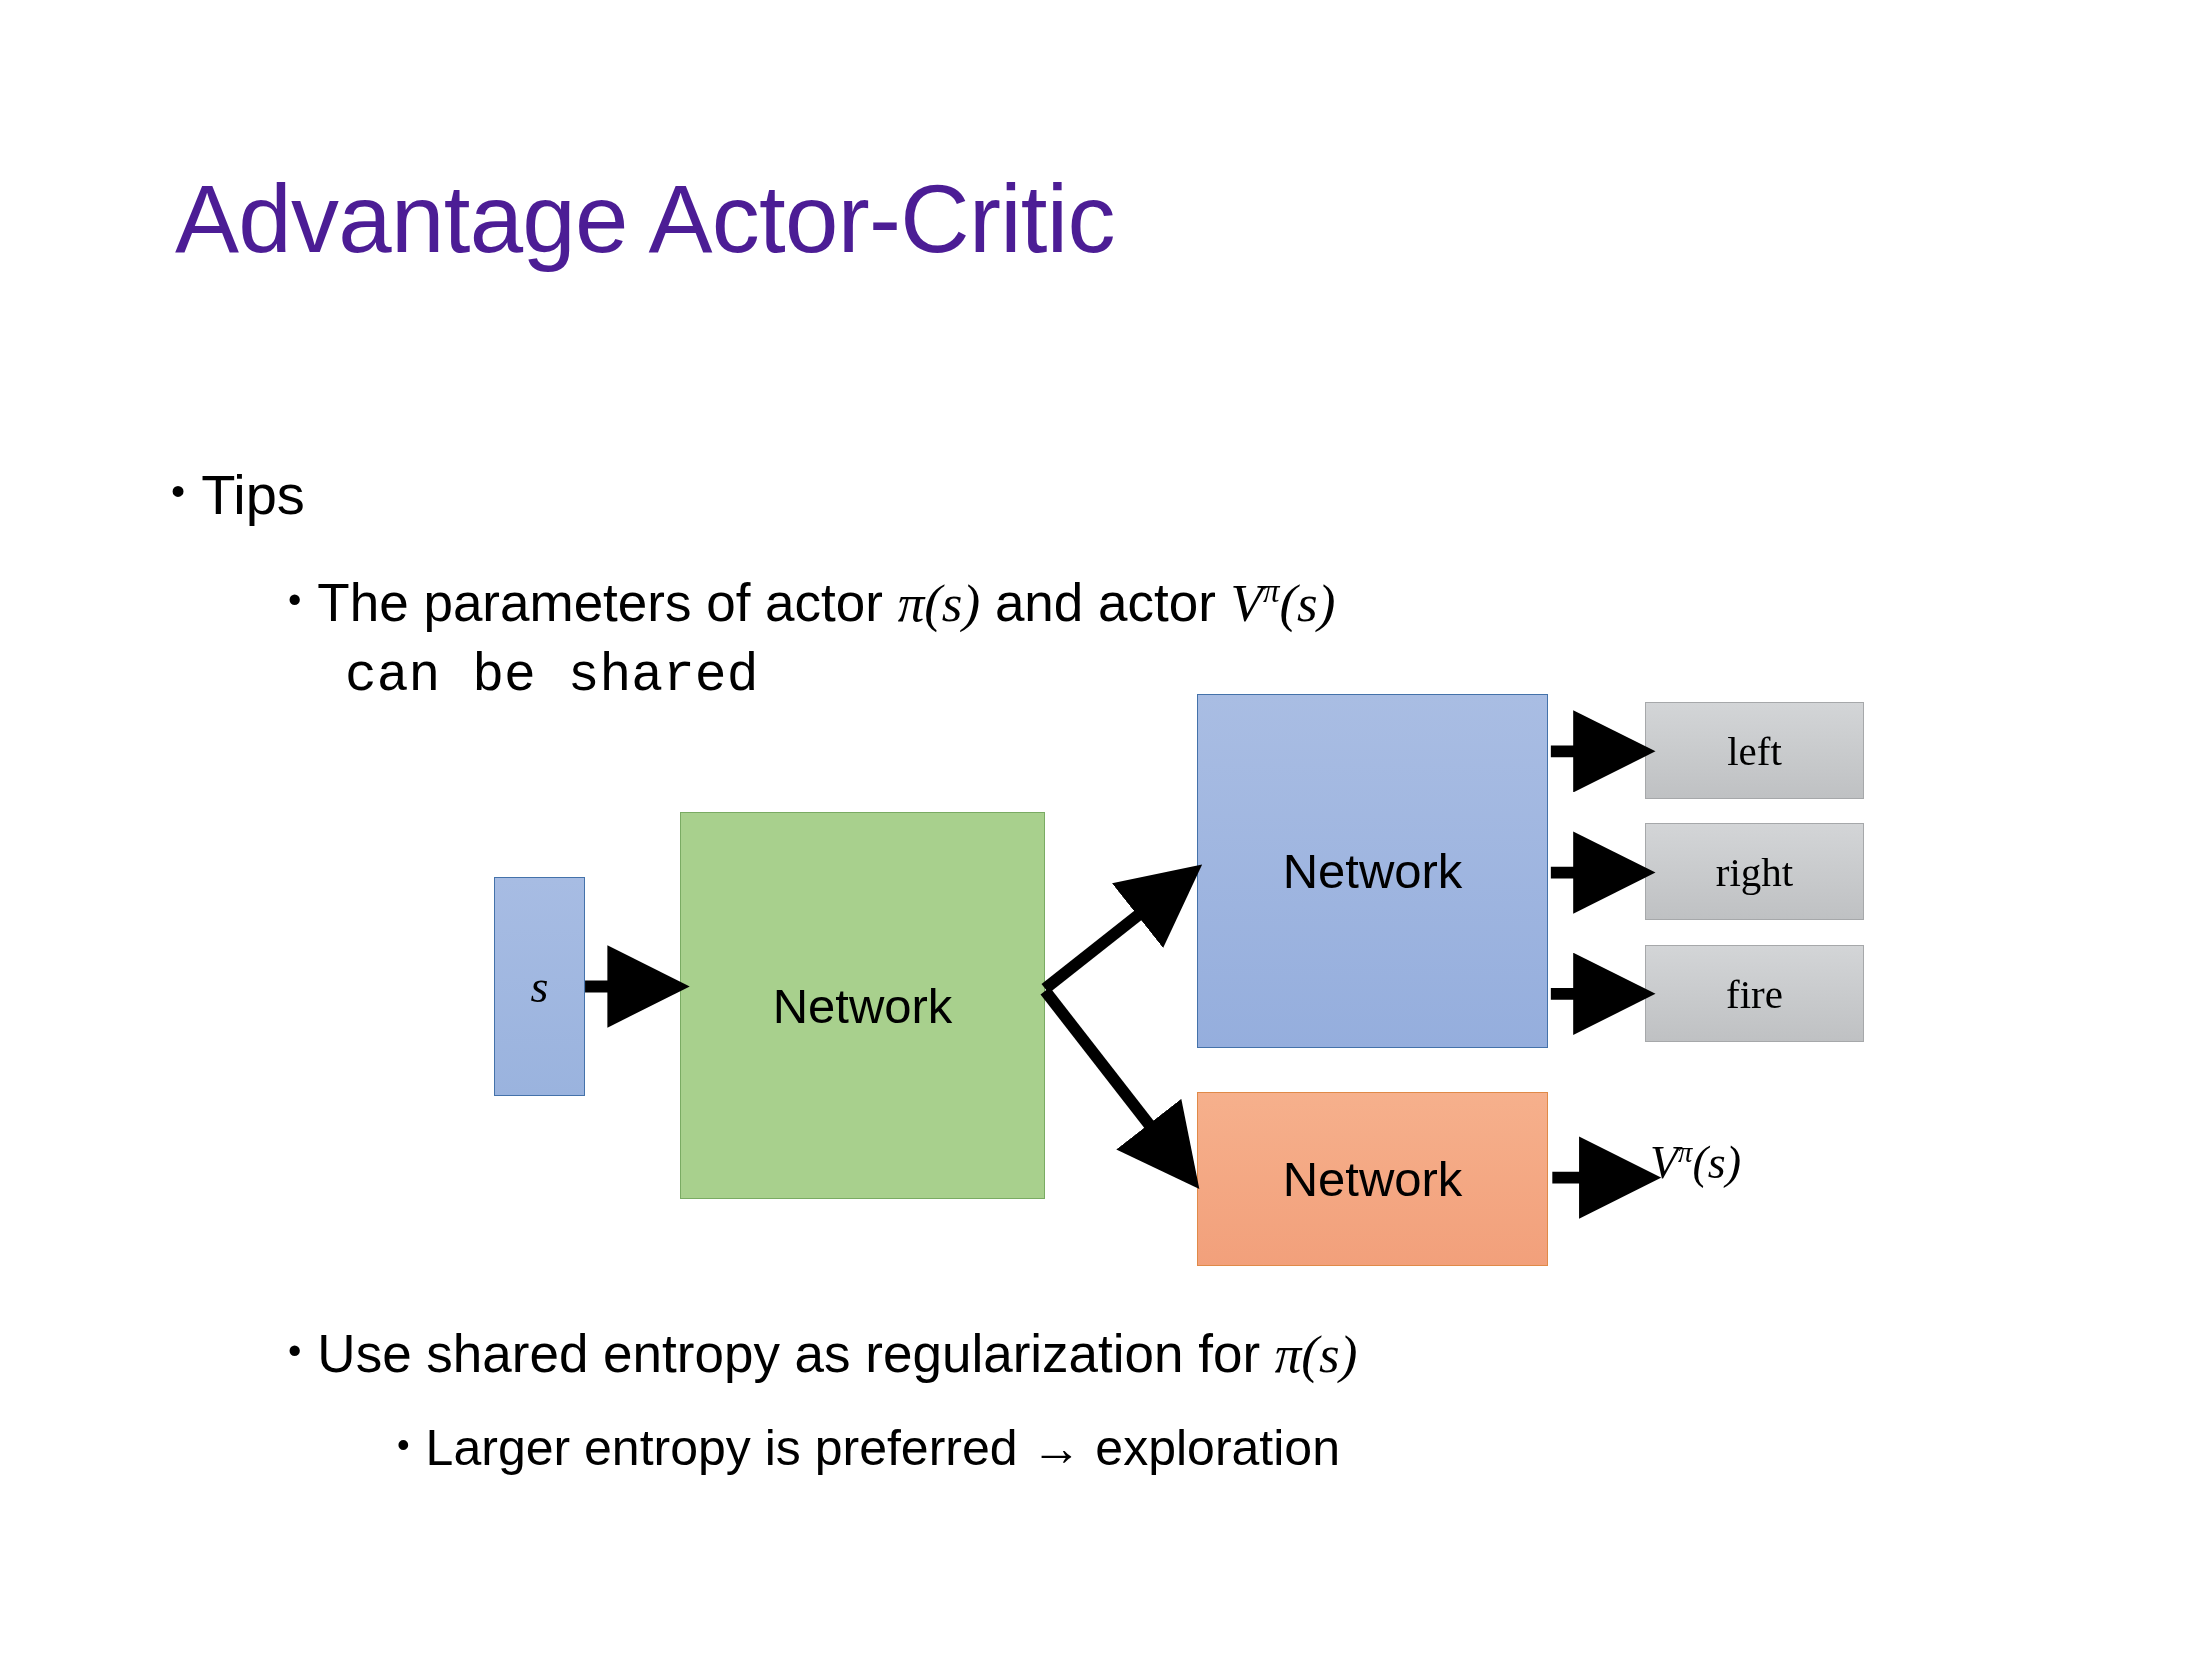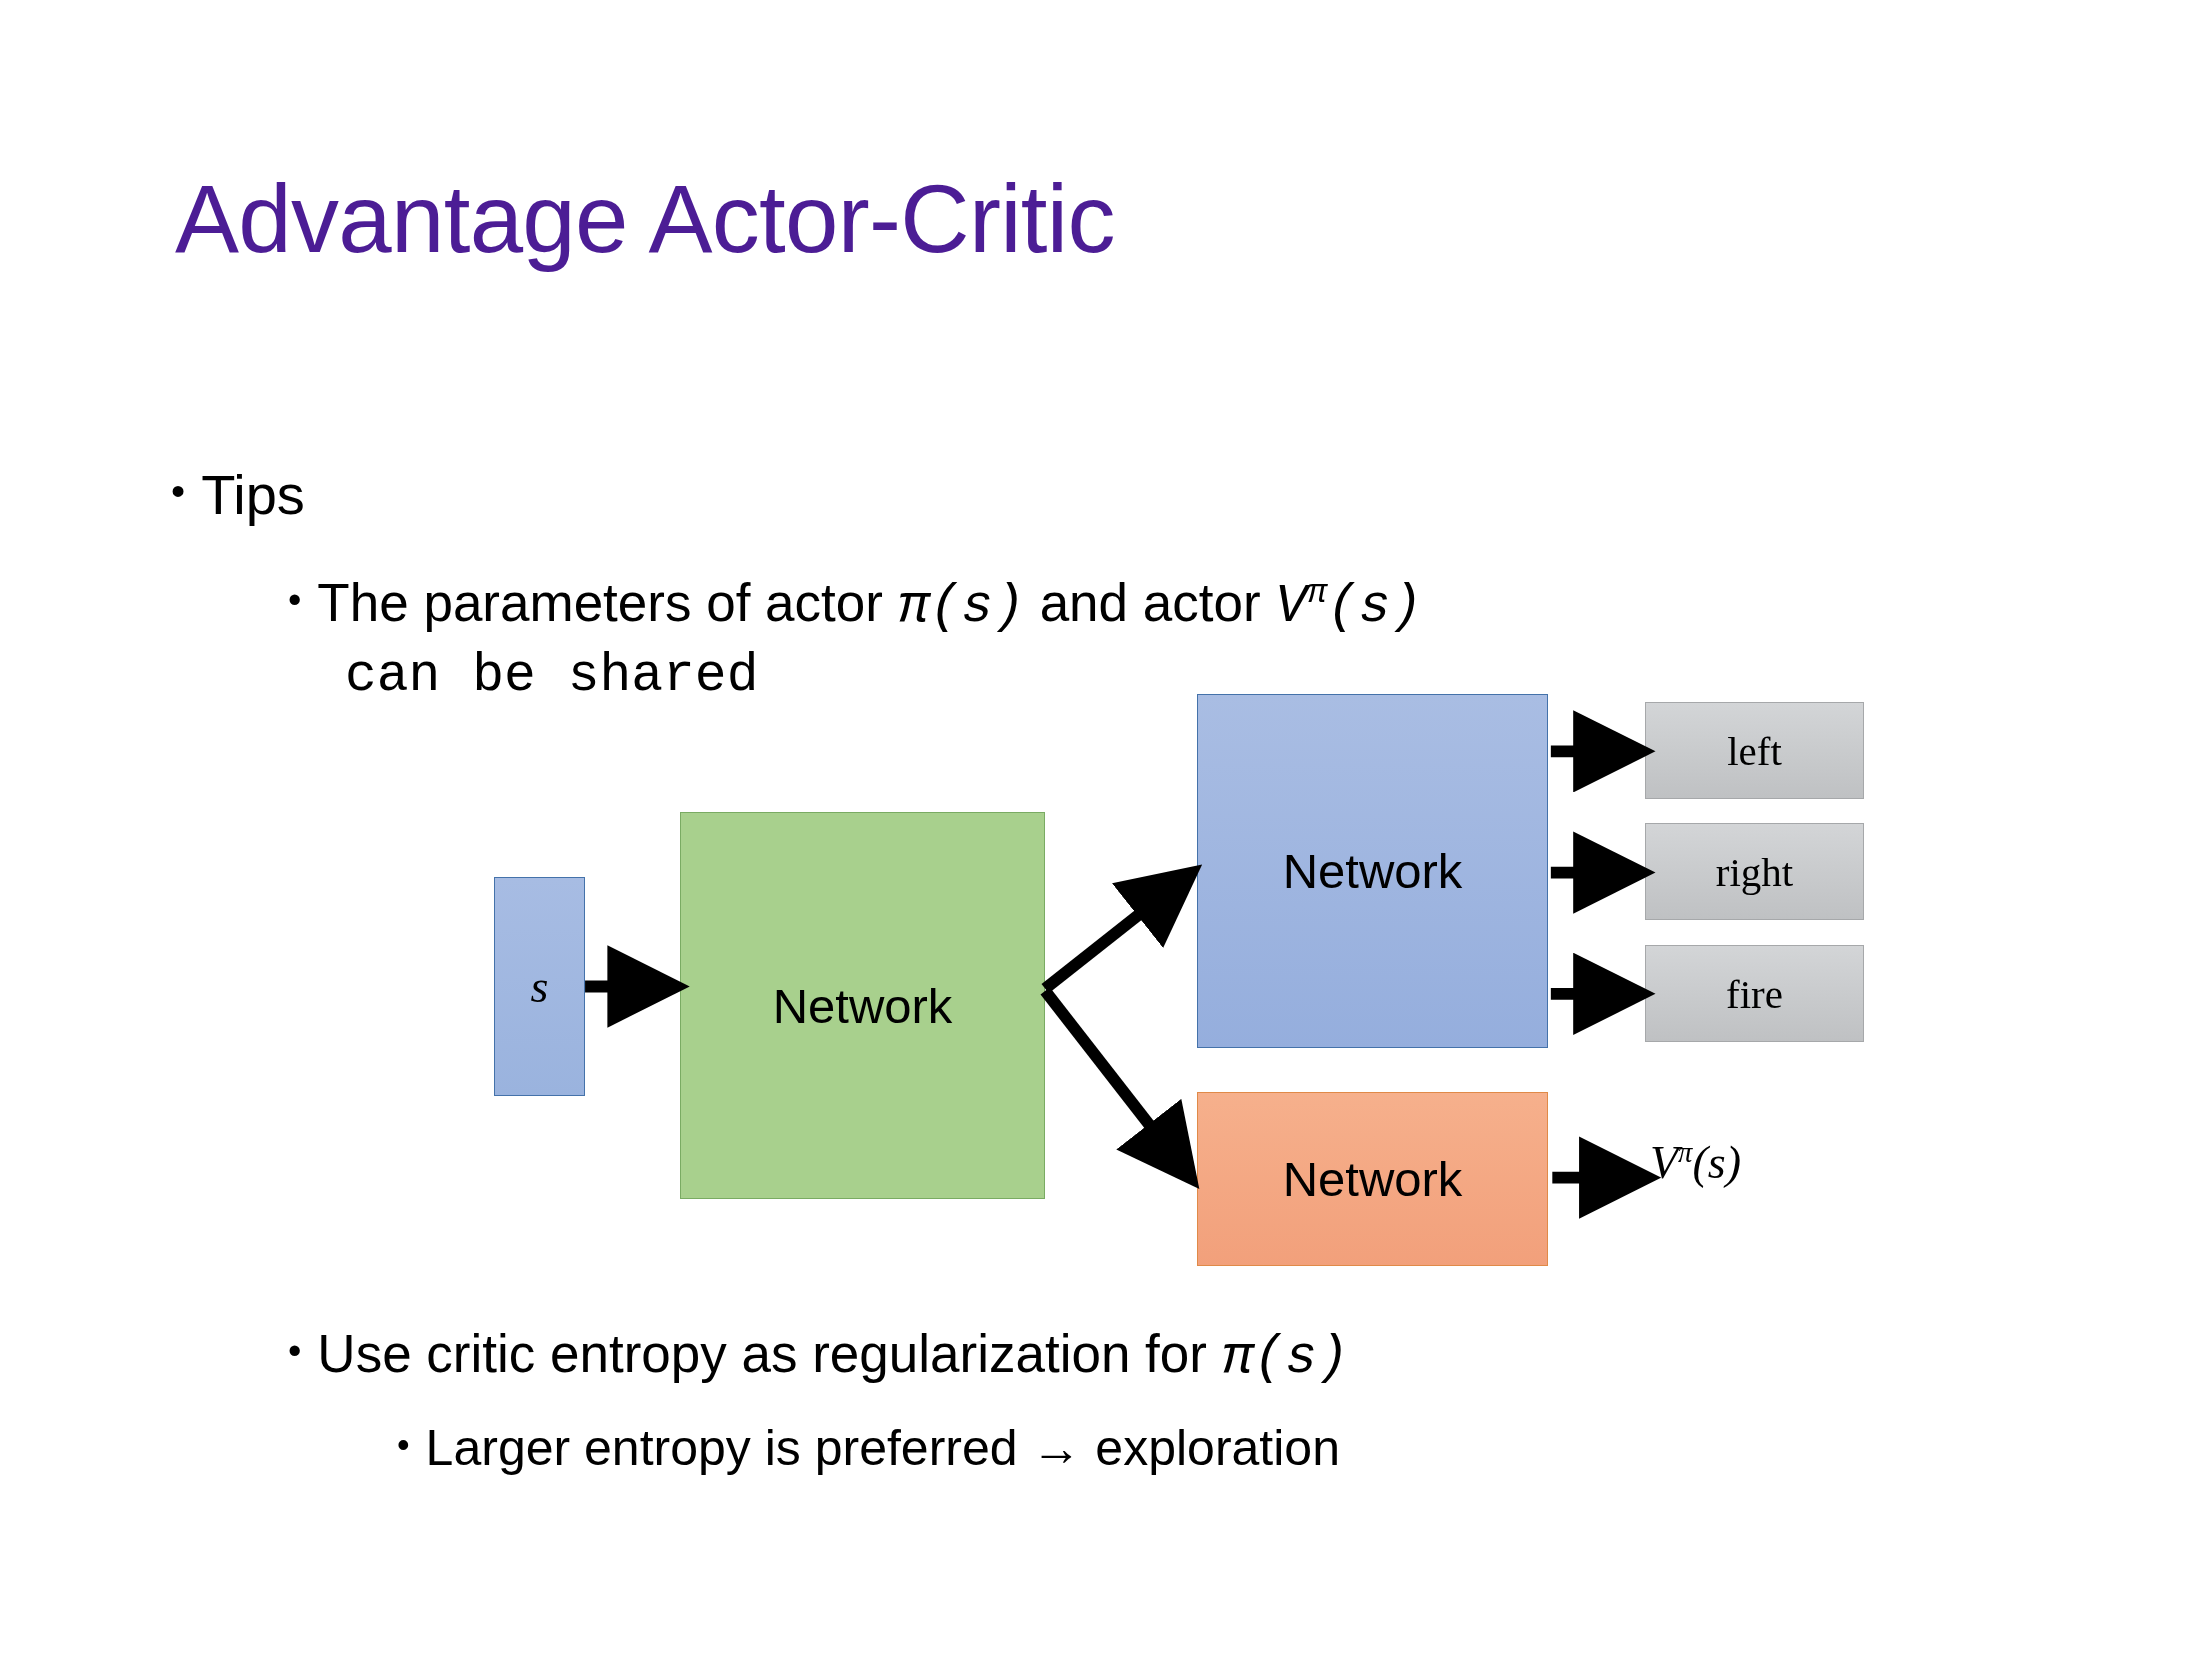--- a/index.html
+++ b/index.html
@@ -53,21 +53,21 @@
   .lvl3 { font-size: 50px; }
 
   .b-tips   { left: 171px;  top: 462px;  }
   .b-params { left: 288px;  top: 572px;  }
   .b-cont   { left: 345px;  top: 645px;  white-space: nowrap; font-family: Liberation Mono, monospace; }
   .b-entropy{ left: 288px;  top: 1323px; }
   .b-larger { left: 397px;  top: 1419px; }
 
   
   .math {
-    font-family: Liberation Mono, monospace;
+    font-family: Liberation Serif, serif;
     font-style: italic;
     font-size: 1.0em;
   }
   .sup {
     font-size: 0.62em;
     vertical-align: super;
     font-style: italic;
   }
 
   
@@ -167,21 +167,21 @@
     </span>
   </div>
 
   <div class="bullet lvl2 b-cont">
     <span>can be shared</span>
   </div>
 
   <div class="bullet lvl2 b-entropy">
     <span class="dot">•</span>
     <span>
-      <span>Use critic entropy as regularization for </span><span class="math">π(s)</span>
+      <span>Use shared entropy as regularization for </span><span class="math">π(s)</span>
     </span>
   </div>
 
   <div class="bullet lvl3 b-larger">
     <span class="dot">•</span>
     <span>Larger entropy is preferred → exploration</span>
   </div>
 
   <div class="box box-s">
     <span class="lbl">s</span>

